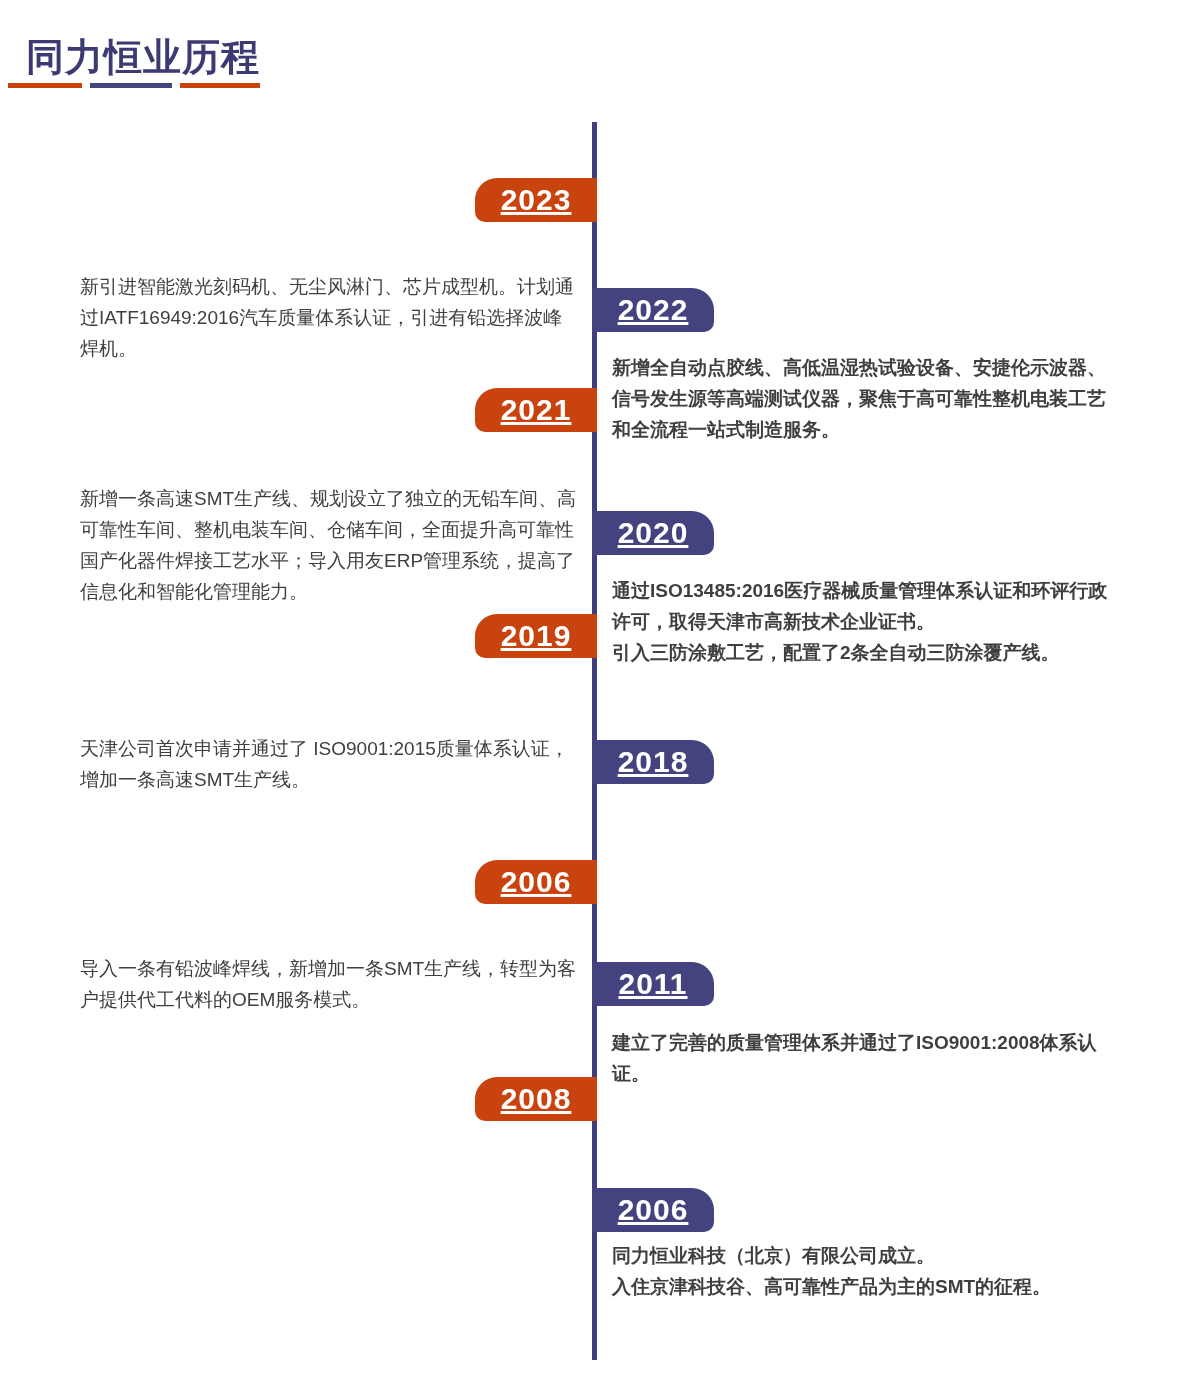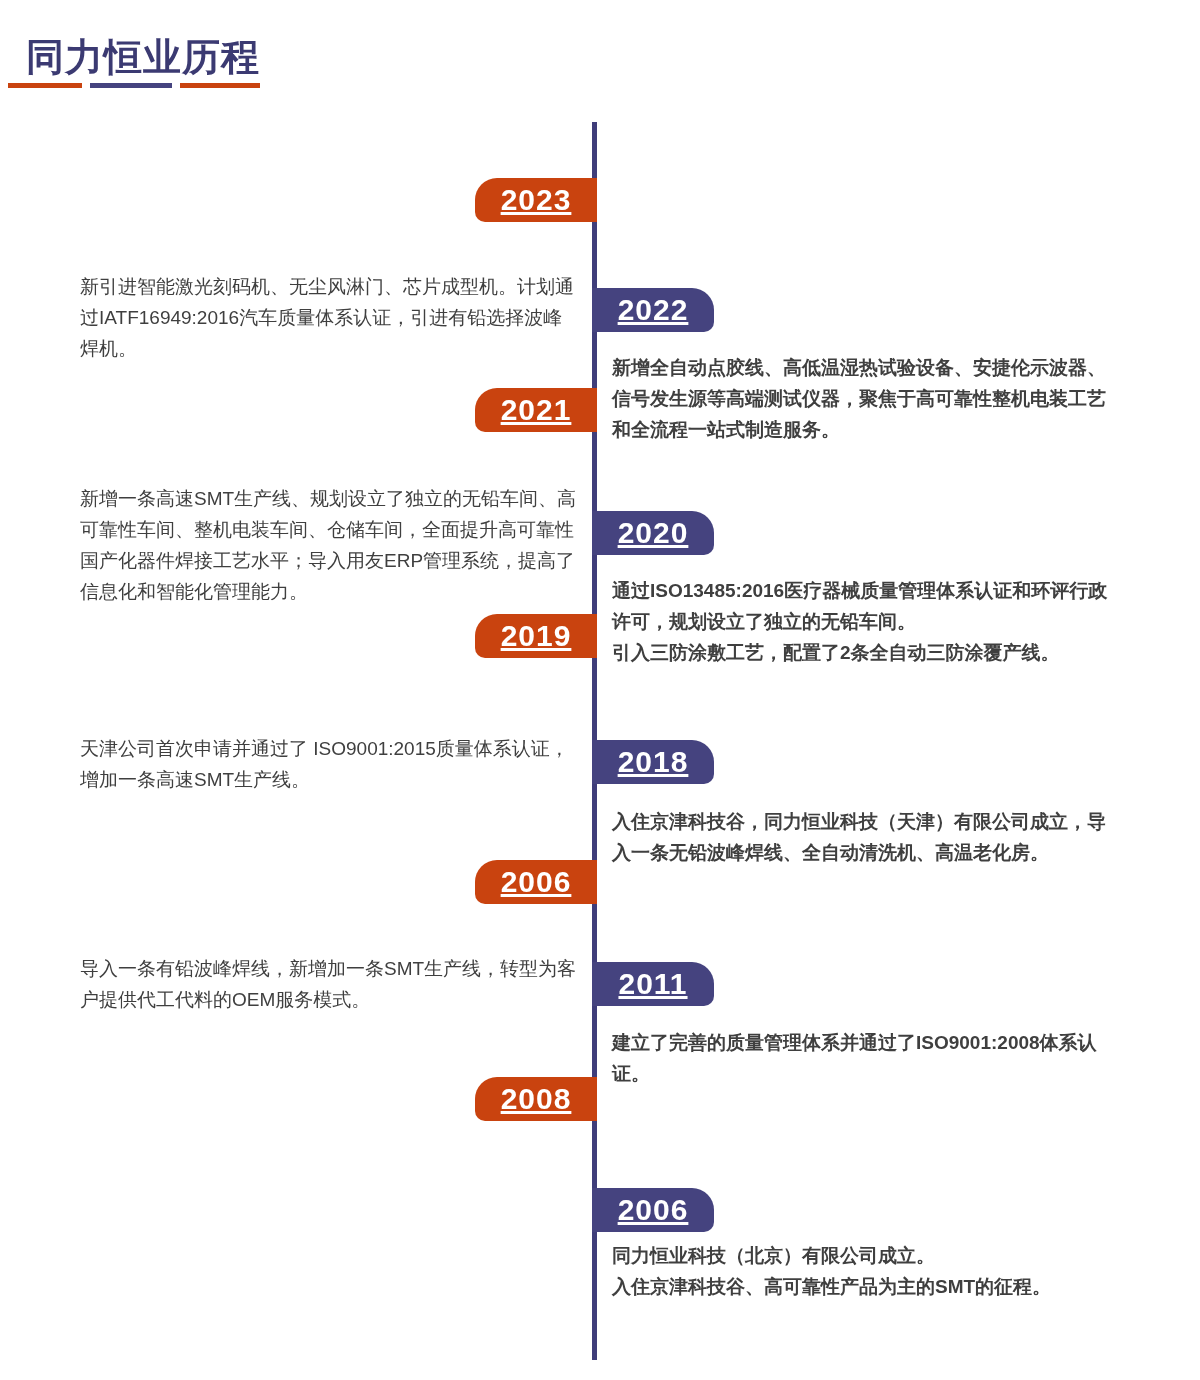--- a/index.html
+++ b/index.html
@@ -100,33 +100,30 @@
     <p>新增全自动点胶线、高低温湿热试验设备、安捷伦示波器、信号发生源等高端测试仪器，聚焦于高可靠性整机电装工艺和全流程一站式制造服务。</p>
   </div>
 
   <div class="badge left" style="top:388px">2021</div>
   <div class="desc left" style="top:452px">
     <p>新增一条高速SMT生产线、规划设立了独立的无铅车间、高可靠性车间、整机电装车间、仓储车间，全面提升高可靠性国产化器件焊接工艺水平；导入用友ERP管理系统，提高了信息化和智能化管理能力。</p>
   </div>
 
   <div class="badge right" style="top:511px">2020</div>
   <div class="desc right" style="top:575px">
-    <p>通过ISO13485:2016医疗器械质量管理体系认证和环评行政许可，规划设立了独立的无铅车间。</p>
+    <p>通过ISO13485:2016医疗器械质量管理体系认证和环评行政许可，取得天津市高新技术企业证书。</p>
     <p>引入三防涂敷工艺，配置了2条全自动三防涂覆产线。</p>
   </div>
 
   <div class="badge left" style="top:614px">2019</div>
   <div class="desc left" style="top:702px">
     <p>天津公司首次申请并通过了 ISO9001:2015质量体系认证，增加一条高速SMT生产线。</p>
   </div>
 
   <div class="badge right" style="top:740px">2018</div>
-  <div class="desc right" style="top:806px">
-    <p>入住京津科技谷，同力恒业科技（天津）有限公司成立，导入一条无铅波峰焊线、全自动清洗机、高温老化房。</p>
-  </div>
 
   <div class="badge left" style="top:860px">2006</div>
   <div class="desc left" style="top:922px">
     <p>导入一条有铅波峰焊线，新增加一条SMT生产线，转型为客户提供代工代料的OEM服务模式。</p>
   </div>
 
   <div class="badge right" style="top:962px">2011</div>
   <div class="desc right" style="top:1027px">
     <p>建立了完善的质量管理体系并通过了ISO9001:2008体系认证。</p>
   </div>

